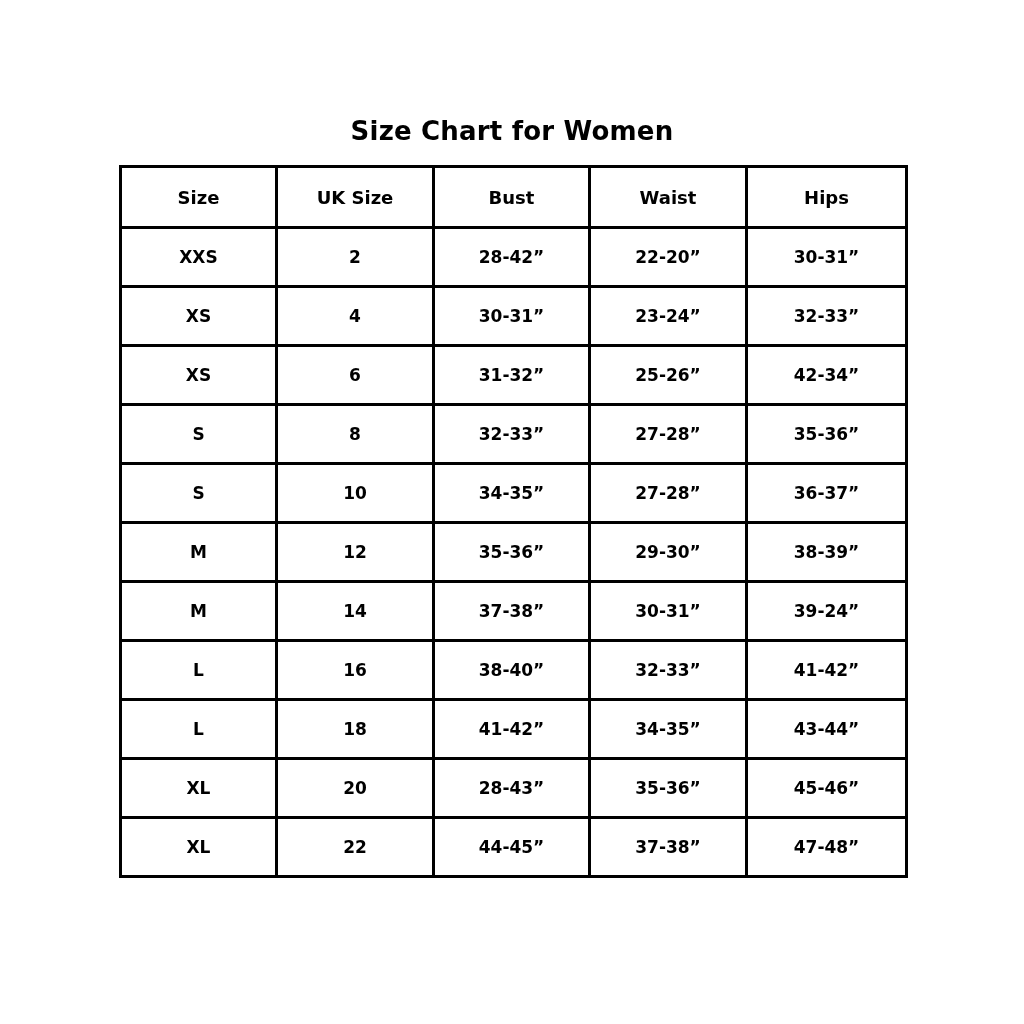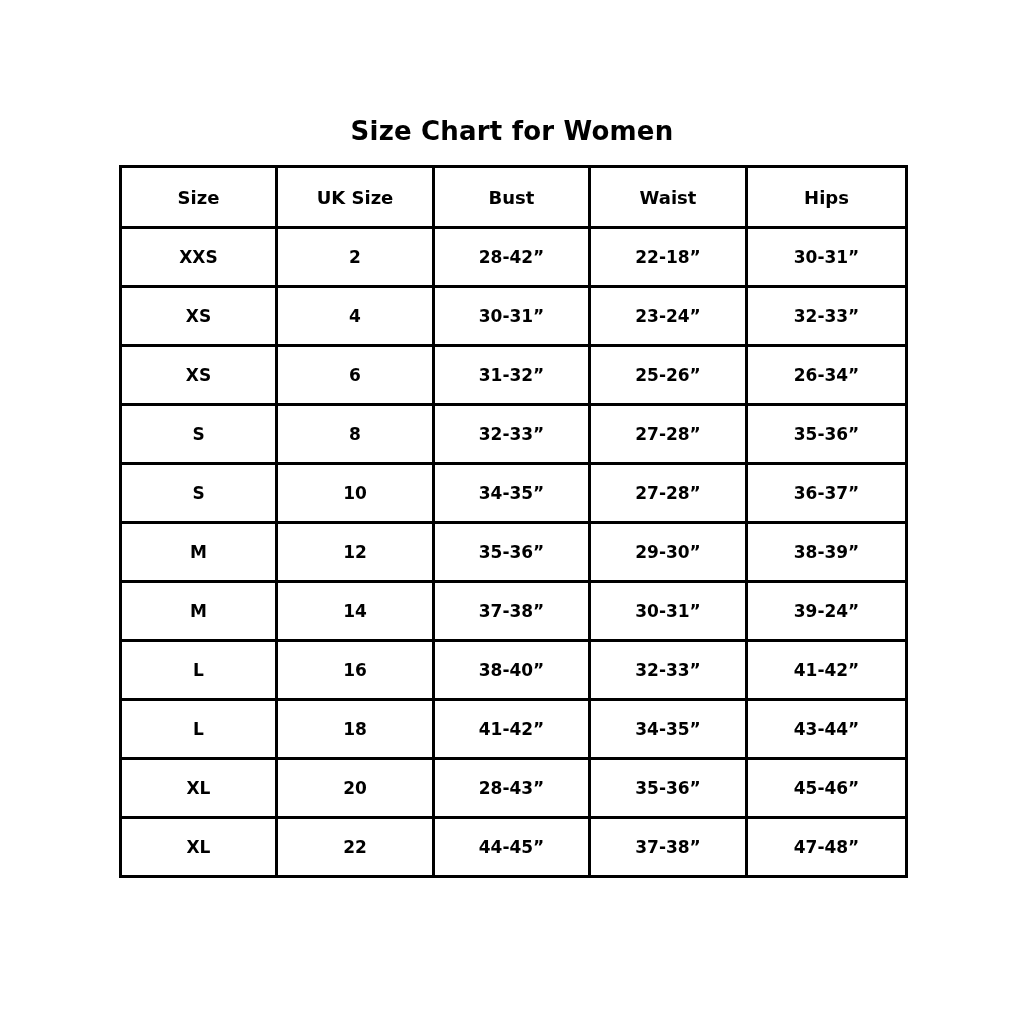--- a/index.html
+++ b/index.html
@@ -88,36 +88,36 @@
           <th>Bust</th>
           <th>Waist</th>
           <th>Hips</th>
         </tr>
       </thead>
       <tbody>
         <tr>
           <td>XXS</td>
           <td>2</td>
           <td>28-42”</td>
-          <td>22-18”</td>
+          <td>22-20”</td>
           <td>30-31”</td>
         </tr>
         <tr>
           <td>XS</td>
           <td>4</td>
           <td>30-31”</td>
           <td>23-24”</td>
           <td>32-33”</td>
         </tr>
         <tr>
           <td>XS</td>
           <td>6</td>
           <td>31-32”</td>
           <td>25-26”</td>
-          <td>26-34”</td>
+          <td>42-34”</td>
         </tr>
         <tr>
           <td>S</td>
           <td>8</td>
           <td>32-33”</td>
           <td>27-28”</td>
           <td>35-36”</td>
         </tr>
         <tr>
           <td>S</td>

